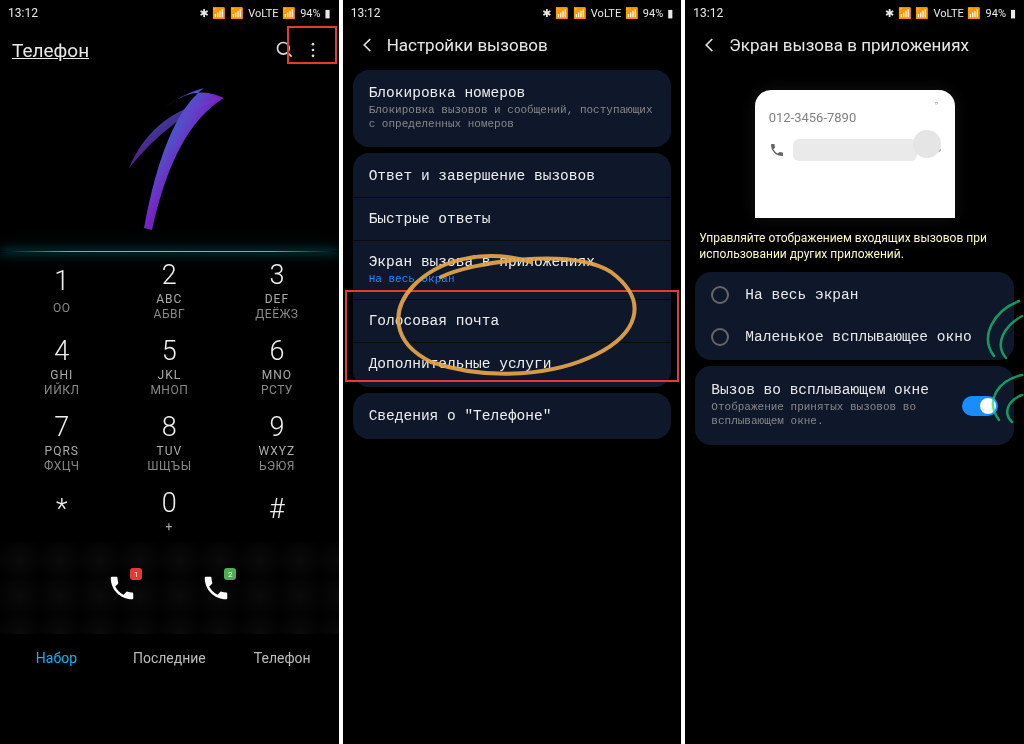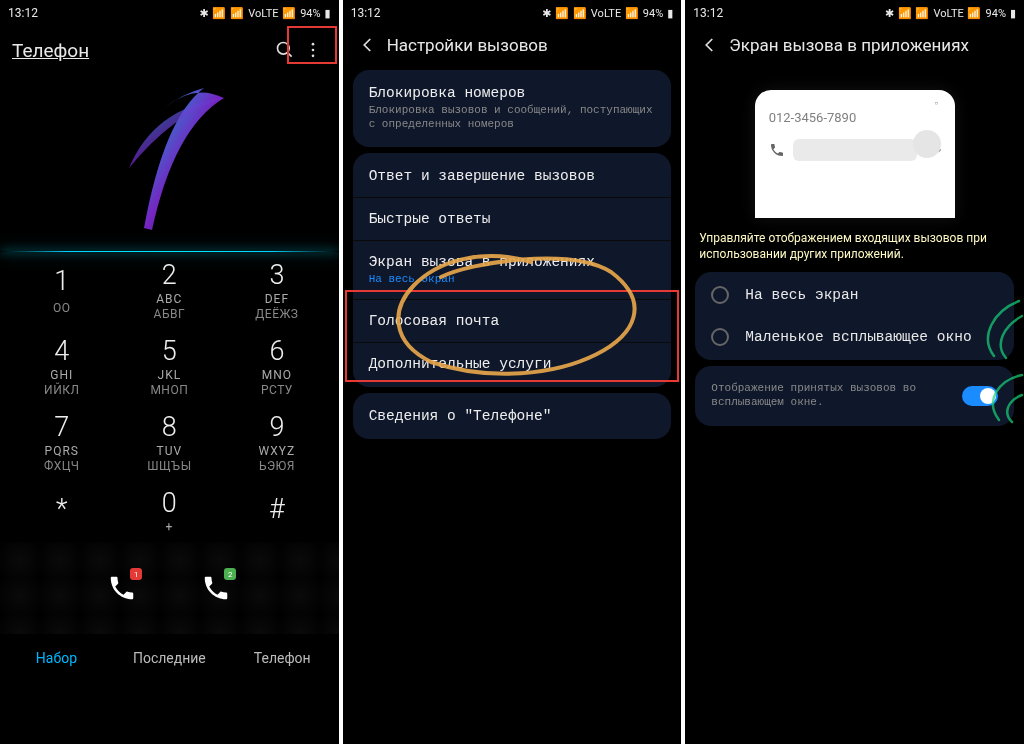--- a/index.html
+++ b/index.html
@@ -319,20 +319,21 @@
         <div class="radio-label">На весь экран</div>
       </div>
       <div class="radio-row">
         <div class="radio"></div>
         <div class="radio-label">Маленькое всплывающее окно</div>
       </div>
     </div>
     <div class="card">
       <div class="toggle-row">
         <div class="toggle-text">
+          <div class="toggle-title">Вызов во всплывающем окне</div>
           <div class="toggle-sub">Отображение принятых вызовов во всплывающем окне.</div>
         </div>
         <div class="switch">
             <div class="knob"></div>
           </div>
       </div>
     </div>
   </div>
 
   <div class="green-scribble" style="top:296px; right:0px;">

